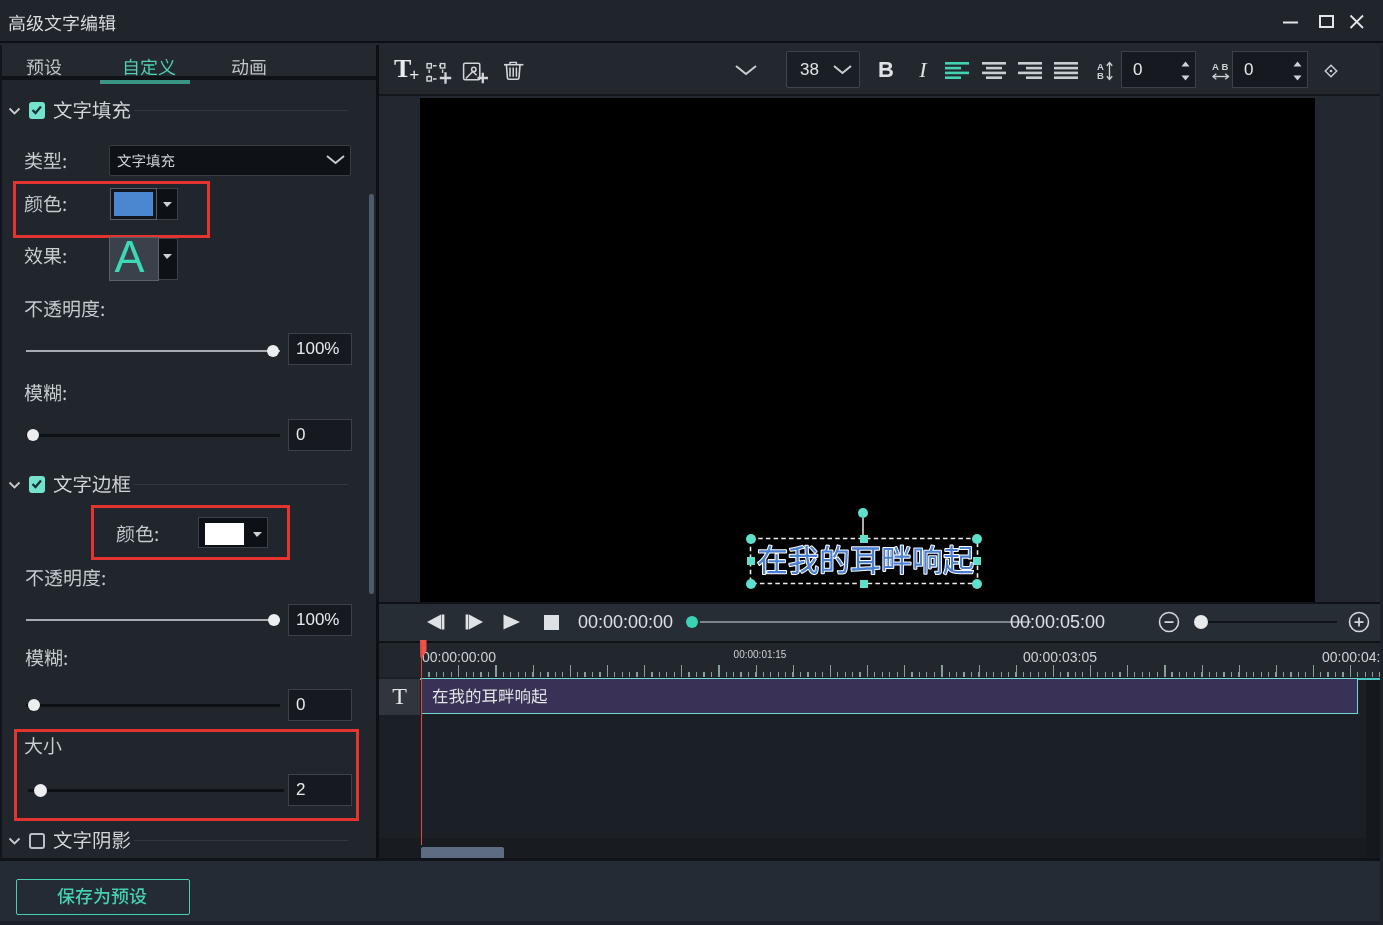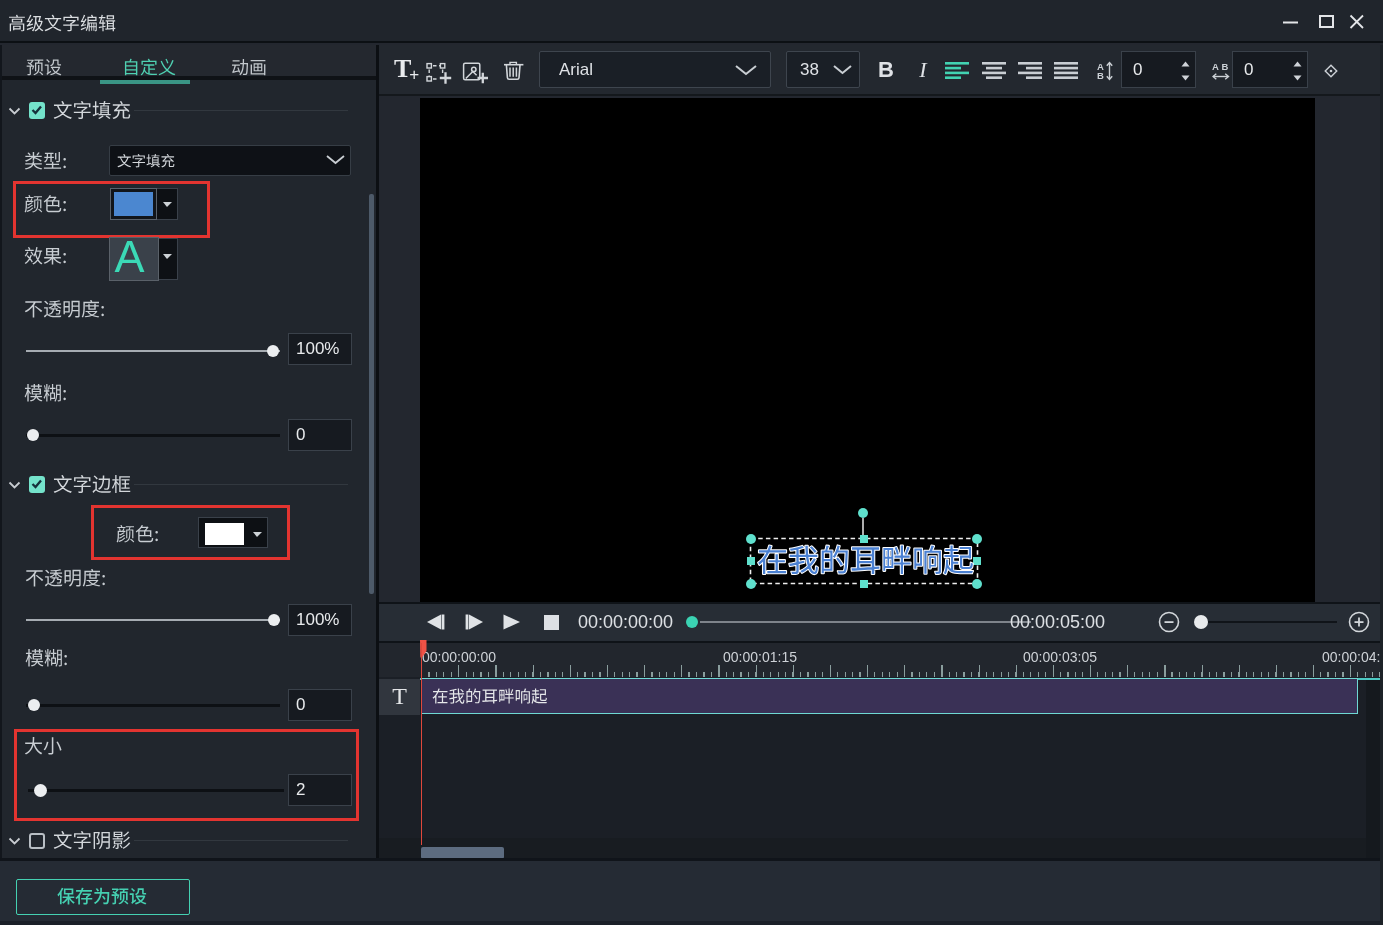--- a/index.html
+++ b/index.html
@@ -111,21 +111,20 @@
       </g>
     </svg>
     <svg style="position:absolute;left:503px;top:61px;" width="22" height="21" viewBox="0 0 22 21">
       <g stroke="#d2d6da" stroke-width="1.6" fill="none">
         <path d="M1 3.7 H 20.4"></path>
         <path d="M7 3.5 V 1.4 H 13.4 V 3.5" stroke-width="1.4"></path>
         <path d="M3.4 4 L4.4 16.7 Q4.5 18.2 6.1 18.2 L14.3 18.2 Q15.9 18.2 16 16.7 L17 4"></path>
         <path d="M7 6.5 V 15.7 M10.2 6.5 V 15.7 M13.4 6.5 V 15.7" stroke-width="1.5"></path>
       </g>
     </svg>
-<div class="abs" style="left:539px;top:51px;width:232px;height:37px;background:#1a1f26;border:1px solid #3e454e;border-radius:2px;color:#dfe2e6;font-size:17px;line-height:35px;padding-left:19px">Arial</div>
 <div class="abs" style="left:786px;top:51px;width:74px;height:37px;background:#1a1f26;border:1px solid #3e454e;border-radius:2px;color:#dfe2e6;font-size:17px;line-height:35px;padding-left:13px">38</div>
 <div class="abs" style="left:871px;top:56px;width:30px;height:30px;color:#dfe2e6;font-size:22px;font-weight:bold;text-align:center;line-height:28px">B</div>
 <div class="abs" style="left:908px;top:56px;width:30px;height:30px;color:#dfe2e6;font-family:'Liberation Serif',serif;font-size:22px;font-style:italic;text-align:center;line-height:28px">I</div>
 <svg style="position:absolute;left:945px;top:62px;" width="24" height="18" viewBox="0 0 24 18">
       <rect x="0.0" y="0.0" width="24" height="2.6" fill="#42d3b2"></rect>
       <rect x="0.0" y="4.8" width="16" height="2.6" fill="#42d3b2"></rect>
       <rect x="0.0" y="9.6" width="24" height="2.6" fill="#42d3b2"></rect>
       <rect x="0.0" y="14.4" width="16" height="2.6" fill="#42d3b2"></rect>
     </svg>
     <svg style="position:absolute;left:982px;top:62px;" width="24" height="18" viewBox="0 0 24 18">
@@ -238,21 +237,21 @@
 <div class="abs" style="left:379px;top:838px;width:1004px;height:20px;background:#181c21"></div>
 <div class="abs" style="left:1366px;top:678px;width:17px;height:180px;background:#15191e"></div>
 <div class="abs" style="left:379px;top:643px;width:1004px;height:34px;background:#22262d"></div>
 
 <div class="abs" style="left:421px;top:672px;width:962px;height:4.5px;background:repeating-linear-gradient(90deg,#8a9d9d 0 1.2px,transparent 1.2px 7.43px)"></div>
 <div class="abs" style="left:421px;top:665px;width:962px;height:11.5px;background:repeating-linear-gradient(90deg,#8a9d9d 0 1.2px,transparent 1.2px 37.17px)"></div>
 
 <div class="abs" style="left:420px;top:677.7px;width:963px;height:2px;background:#4cc8c2"></div>
 
 <div class="abs" style="left:422px;top:649px;color:#ced2d7;font-size:14px">00:00:00:00</div>
-<div class="abs" style="left:760px;top:649px;color:#ced2d7;font-size:14px;transform:translateX(-50%)">00:00:01:15</div>
+<div class="abs" style="left:760px;top:649px;color:#ced2d7;font-size:10px;transform:translateX(-50%)">00:00:01:15</div>
 <div class="abs" style="left:1060px;top:649px;color:#ced2d7;font-size:14px;transform:translateX(-50%)">00:00:03:05</div>
 <div class="abs" style="left:1322px;top:649px;color:#ced2d7;font-size:14px">00:00:04:25</div>
 
 <div class="abs" style="left:379px;top:679px;width:41px;height:36px;background:#31363e;color:#e3e5e7;font-family:'Liberation Serif',serif;font-size:24px;text-align:center;line-height:34px">T</div>
 
 <div class="abs" style="left:421px;top:678px;width:937px;height:36px;background:#3a3156;border:1.4px solid #6fd8d3"></div>
 
 <svg class="abs" style="left:420px;top:640px" width="7" height="18">
       <polygon points="0,0 6.5,0 6.5,11 2,17.5 0.3,17.5" fill="#ef5246"></polygon>
     </svg>

